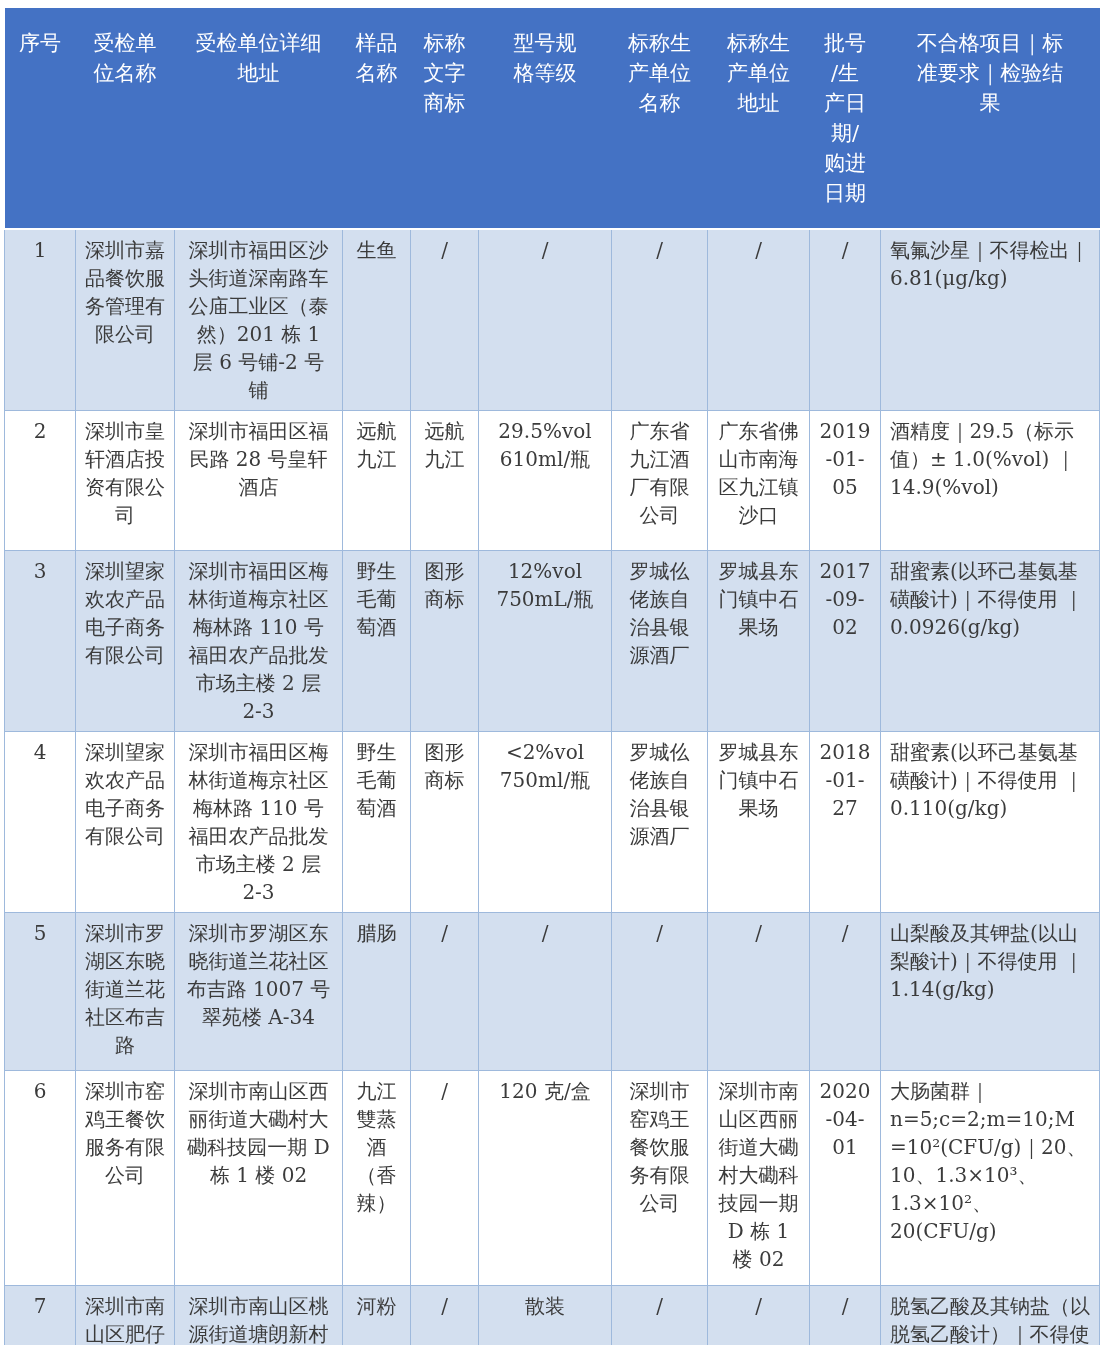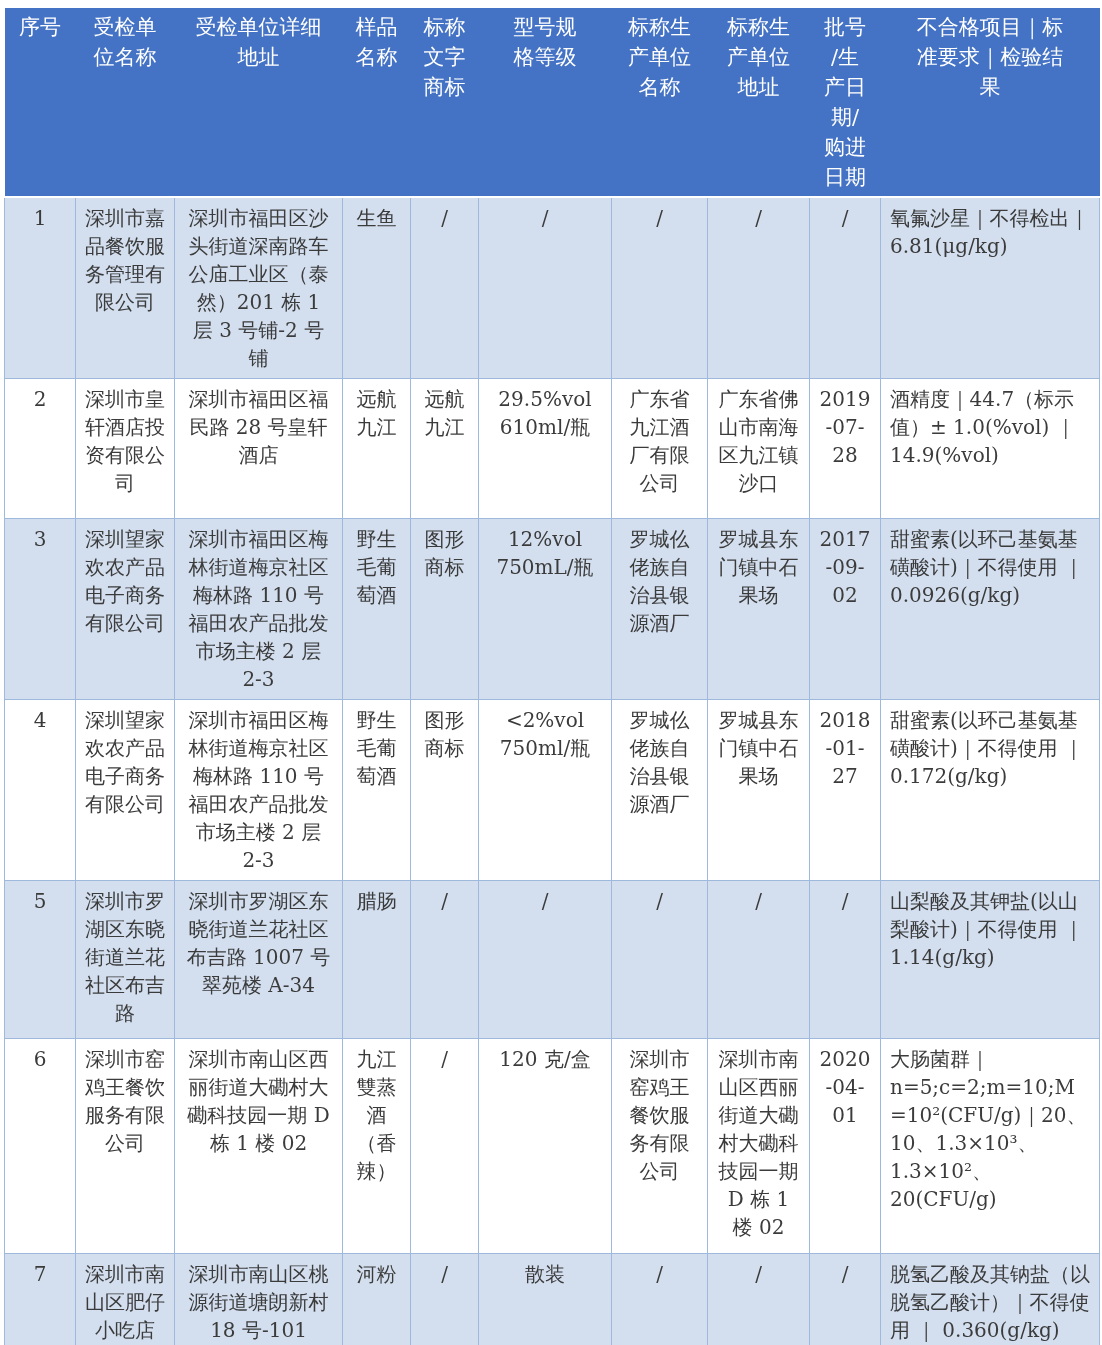--- a/index.html
+++ b/index.html
@@ -29,21 +29,21 @@
   col.c10 { width: 219px; }
   thead tr { height: 187px; }
   thead th {
     background: #4472C4;
     color: #ffffff;
     font-weight: normal;
     font-size: 21px;
     line-height: 30px;
     vertical-align: top;
     text-align: center;
-    padding: 4px 6px;
+    padding: 20px 6px;
     border: none;
     border-bottom: 2px solid #ffffff;
     white-space: pre-line;
   }
   tbody td {
     border: 1px solid #9EB9DC;
     font-size: 20px;
     line-height: 28px;
     color: #3B3B3B;
     vertical-align: top;
@@ -106,40 +106,40 @@
 日期</th>
         <th>不合格项目｜标
 准要求｜检验结
 果</th>
       </tr>
   </thead>
   <tbody>
       <tr>
         <td>1</td>
         <td>深圳市嘉品餐饮服务管理有限公司</td>
-        <td>深圳市福田区沙头街道深南路车公庙工业区（泰然）201 栋 1 层 3 号铺-2 号铺</td>
+        <td>深圳市福田区沙头街道深南路车公庙工业区（泰然）201 栋 1 层 6 号铺-2 号铺</td>
         <td>生鱼</td>
         <td>/</td>
         <td>/</td>
         <td>/</td>
         <td>/</td>
         <td>/</td>
         <td class="left">氧氟沙星｜不得检出｜ 6.81(μg/kg)</td>
       </tr>
       <tr>
         <td>2</td>
         <td>深圳市皇轩酒店投资有限公司</td>
         <td>深圳市福田区福民路 28 号皇轩酒店</td>
         <td>远航九江</td>
         <td>远航九江</td>
         <td>29.5%vol 610ml/瓶</td>
         <td>广东省九江酒厂有限公司</td>
         <td>广东省佛山市南海区九江镇沙口</td>
-        <td>2019-07-28</td>
-        <td class="left">酒精度｜44.7（标示值）± 1.0(%vol) ｜ 14.9(%vol)</td>
+        <td>2019-01-05</td>
+        <td class="left">酒精度｜29.5（标示值）± 1.0(%vol) ｜ 14.9(%vol)</td>
       </tr>
       <tr>
         <td>3</td>
         <td>深圳望家欢农产品电子商务有限公司</td>
         <td>深圳市福田区梅林街道梅京社区梅林路 110 号福田农产品批发市场主楼 2 层 2-3</td>
         <td>野生毛葡萄酒</td>
         <td>图形商标</td>
         <td>12%vol 750mL/瓶</td>
         <td>罗城仫佬族自治县银源酒厂</td>
         <td>罗城县东门镇中石果场</td>
@@ -149,21 +149,21 @@
       <tr>
         <td>4</td>
         <td>深圳望家欢农产品电子商务有限公司</td>
         <td>深圳市福田区梅林街道梅京社区梅林路 110 号福田农产品批发市场主楼 2 层 2-3</td>
         <td>野生毛葡萄酒</td>
         <td>图形商标</td>
         <td>&lt;2%vol 750ml/瓶</td>
         <td>罗城仫佬族自治县银源酒厂</td>
         <td>罗城县东门镇中石果场</td>
         <td>2018-01-27</td>
-        <td class="left">甜蜜素(以环己基氨基磺酸计)｜不得使用 ｜ 0.172(g/kg)</td>
+        <td class="left">甜蜜素(以环己基氨基磺酸计)｜不得使用 ｜ 0.110(g/kg)</td>
       </tr>
       <tr>
         <td>5</td>
         <td>深圳市罗湖区东晓街道兰花社区布吉路</td>
         <td>深圳市罗湖区东晓街道兰花社区布吉路 1007 号翠苑楼 A-34</td>
         <td>腊肠</td>
         <td>/</td>
         <td>/</td>
         <td>/</td>
         <td>/</td>

